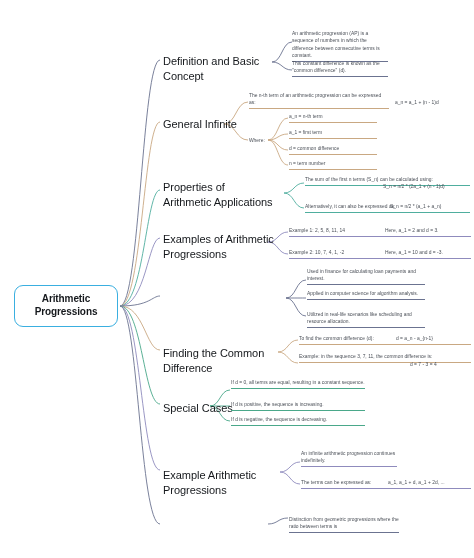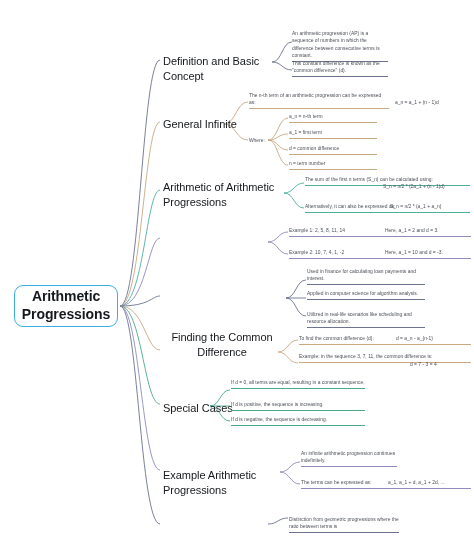--- a/index.html
+++ b/index.html
@@ -17,21 +17,21 @@
   .root{
     position:absolute;
     left:14px; top:285px;
     width:104px; height:42px;
     box-sizing:border-box;
     border:1.6px solid #3aafe0;
     border-radius:9px;
     background:#ffffff;
     display:flex;align-items:center;justify-content:center;
     text-align:center;
-    font-size:14px;
+    font-size:10px;
     font-weight:bold;
     color:#15181c;
     line-height:1.28;
     letter-spacing:-0.1px;
   }
 
   
   .topic{
     position:absolute;
     font-size:11px;
@@ -168,37 +168,40 @@
     <span class="txt">a_1 = first term</span>
   </div>
   <div class="leaf u c-tan" style="left:289px;top:145px;width:88px;">
     <span class="txt">d = common difference</span>
   </div>
   <div class="leaf u c-tan" style="left:289px;top:160px;width:88px;">
     <span class="txt">n = term number</span>
   </div>
 
   <div class="topic" style="left:163px;top:180px;width:112px;">
-    <span>Arithmetic of Arithmetic Progressions</span>
+    <span>Properties of Arithmetic Applications</span>
   </div>
 
   <div class="leaf u c-teal" style="left:305px;top:176px;width:165px;">
     <span class="txt">The sum of the first n terms (S_n) can be calculated using:</span>
   </div>
   <div class="formula" style="left:383px;top:183px;width:92px;">
     <span class="txt">S_n = n/2 * (2a_1 + (n - 1)d)</span>
   </div>
 
   <div class="leaf u c-teal" style="left:305px;top:203px;width:165px;">
     <span class="txt">Alternatively, it can also be expressed as:</span>
   </div>
   <div class="formula" style="left:390px;top:203px;width:85px;">
     <span class="txt">S_n = n/2 * (a_1 + a_n)</span>
   </div>
 
+  <div class="topic" style="left:163px;top:232px;width:112px;">
+    <span>Examples of Arithmetic Progressions</span>
+  </div>
 
   <div class="leaf u c-purple" style="left:289px;top:227px;width:182px;">
     <span class="txt">Example 1: 2, 5, 8, 11, 14</span>
   </div>
   <div class="formula" style="left:385px;top:227px;width:90px;">
     <span class="txt">Here, a_1 = 2 and d = 3.</span>
   </div>
 
   <div class="leaf u c-purple" style="left:289px;top:249px;width:182px;">
     <span class="txt">Example 2: 10, 7, 4, 1, -2</span>
@@ -211,21 +214,21 @@
   <div class="leaf u c-slate" style="left:307px;top:268px;width:118px;">
     <span class="txt">Used in finance for calculating loan payments and interest.</span>
   </div>
   <div class="leaf u c-slate" style="left:307px;top:290px;width:118px;">
     <span class="txt">Applied in computer science for algorithm analysis.</span>
   </div>
   <div class="leaf u c-slate" style="left:307px;top:311px;width:118px;">
     <span class="txt">Utilized in real-life scenarios like scheduling and resource allocation.</span>
   </div>
 
-  <div class="topic" style="left:163px;top:330px;width:118px;text-align:center;">
+  <div class="topic" style="left:163px;top:346px;width:118px;">
     <span>Finding the Common Difference</span>
   </div>
 
   <div class="leaf u c-tan" style="left:299px;top:335px;width:172px;">
     <span class="txt">To find the common difference (d):</span>
   </div>
   <div class="formula" style="left:396px;top:335px;width:78px;">
     <span class="txt">d = a_n - a_{n-1}</span>
   </div>
 

